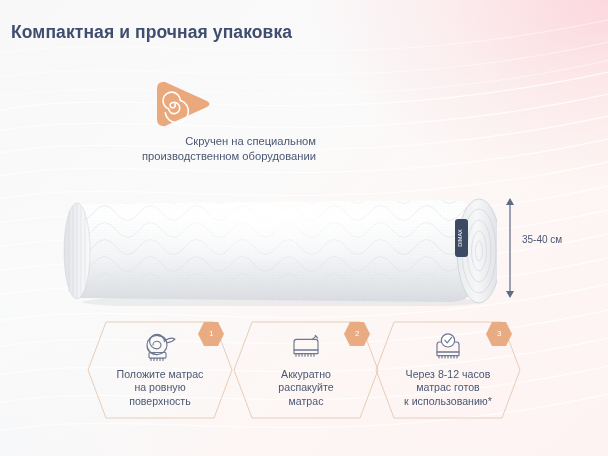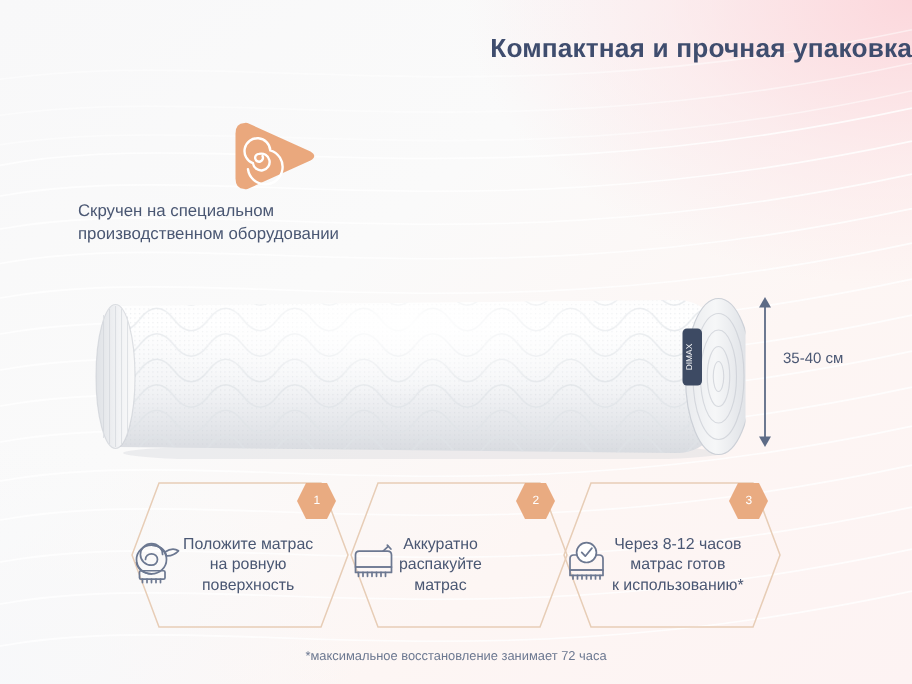--- a/index.html
+++ b/index.html
@@ -21,32 +21,32 @@
       linear-gradient(140deg, #f8f8f9 0%, #fafafa 38%, #fdf6f4 68%, #fdf3f3 100%);
   }
 
   
   #waves { position:absolute; inset:0; pointer-events:none; }
 
   
   .title {
     position:absolute;
     top:22px; left:0; width:100%;
-    text-align:right;
+    text-align:left;
     font-size:17.5px;
     font-weight:700;
     letter-spacing:.1px;
     color:#3f4d6e;
     padding-left:11px;
   }
 
   
   .feature {
     position:absolute;
-    text-align:left;
+    text-align:right;
   }
   .feature .tri-wrap {
     width:100%;
     height:52px;
     display:flex;
     align-items:center;
     justify-content:center;
     position:relative;
   }
   .feature .cap {
@@ -84,21 +84,21 @@
   .step {
     position:absolute;
     width:148px;
     height:100px;
   }
   .step .hexsvg { position:absolute; inset:0; }
   .step .body {
     position:absolute;
     inset:0;
     display:flex;
-    flex-direction:row;
+    flex-direction:column;
     align-items:center;
     justify-content:flex-start;
     padding-top:10px;
   }
   .step .icon { height:34px; display:flex; align-items:center; }
   .step .txt {
     margin-top:4px;
     font-size:10.6px;
     line-height:13.4px;
     color:#4a5773;
@@ -317,15 +317,14 @@
           </g>
         </svg>
       </div>
       <div class="txt">Через 8-12 часов
 матрас готов
 к использованию*</div>
     </div>
     <div class="badge-num" style="left:123px; top:9px;">3</div>
   </div>
 
-  <div class="footnote">*максимальное восстановление занимает 72 часа</div>
 
 </div>
 
 </body></html>

